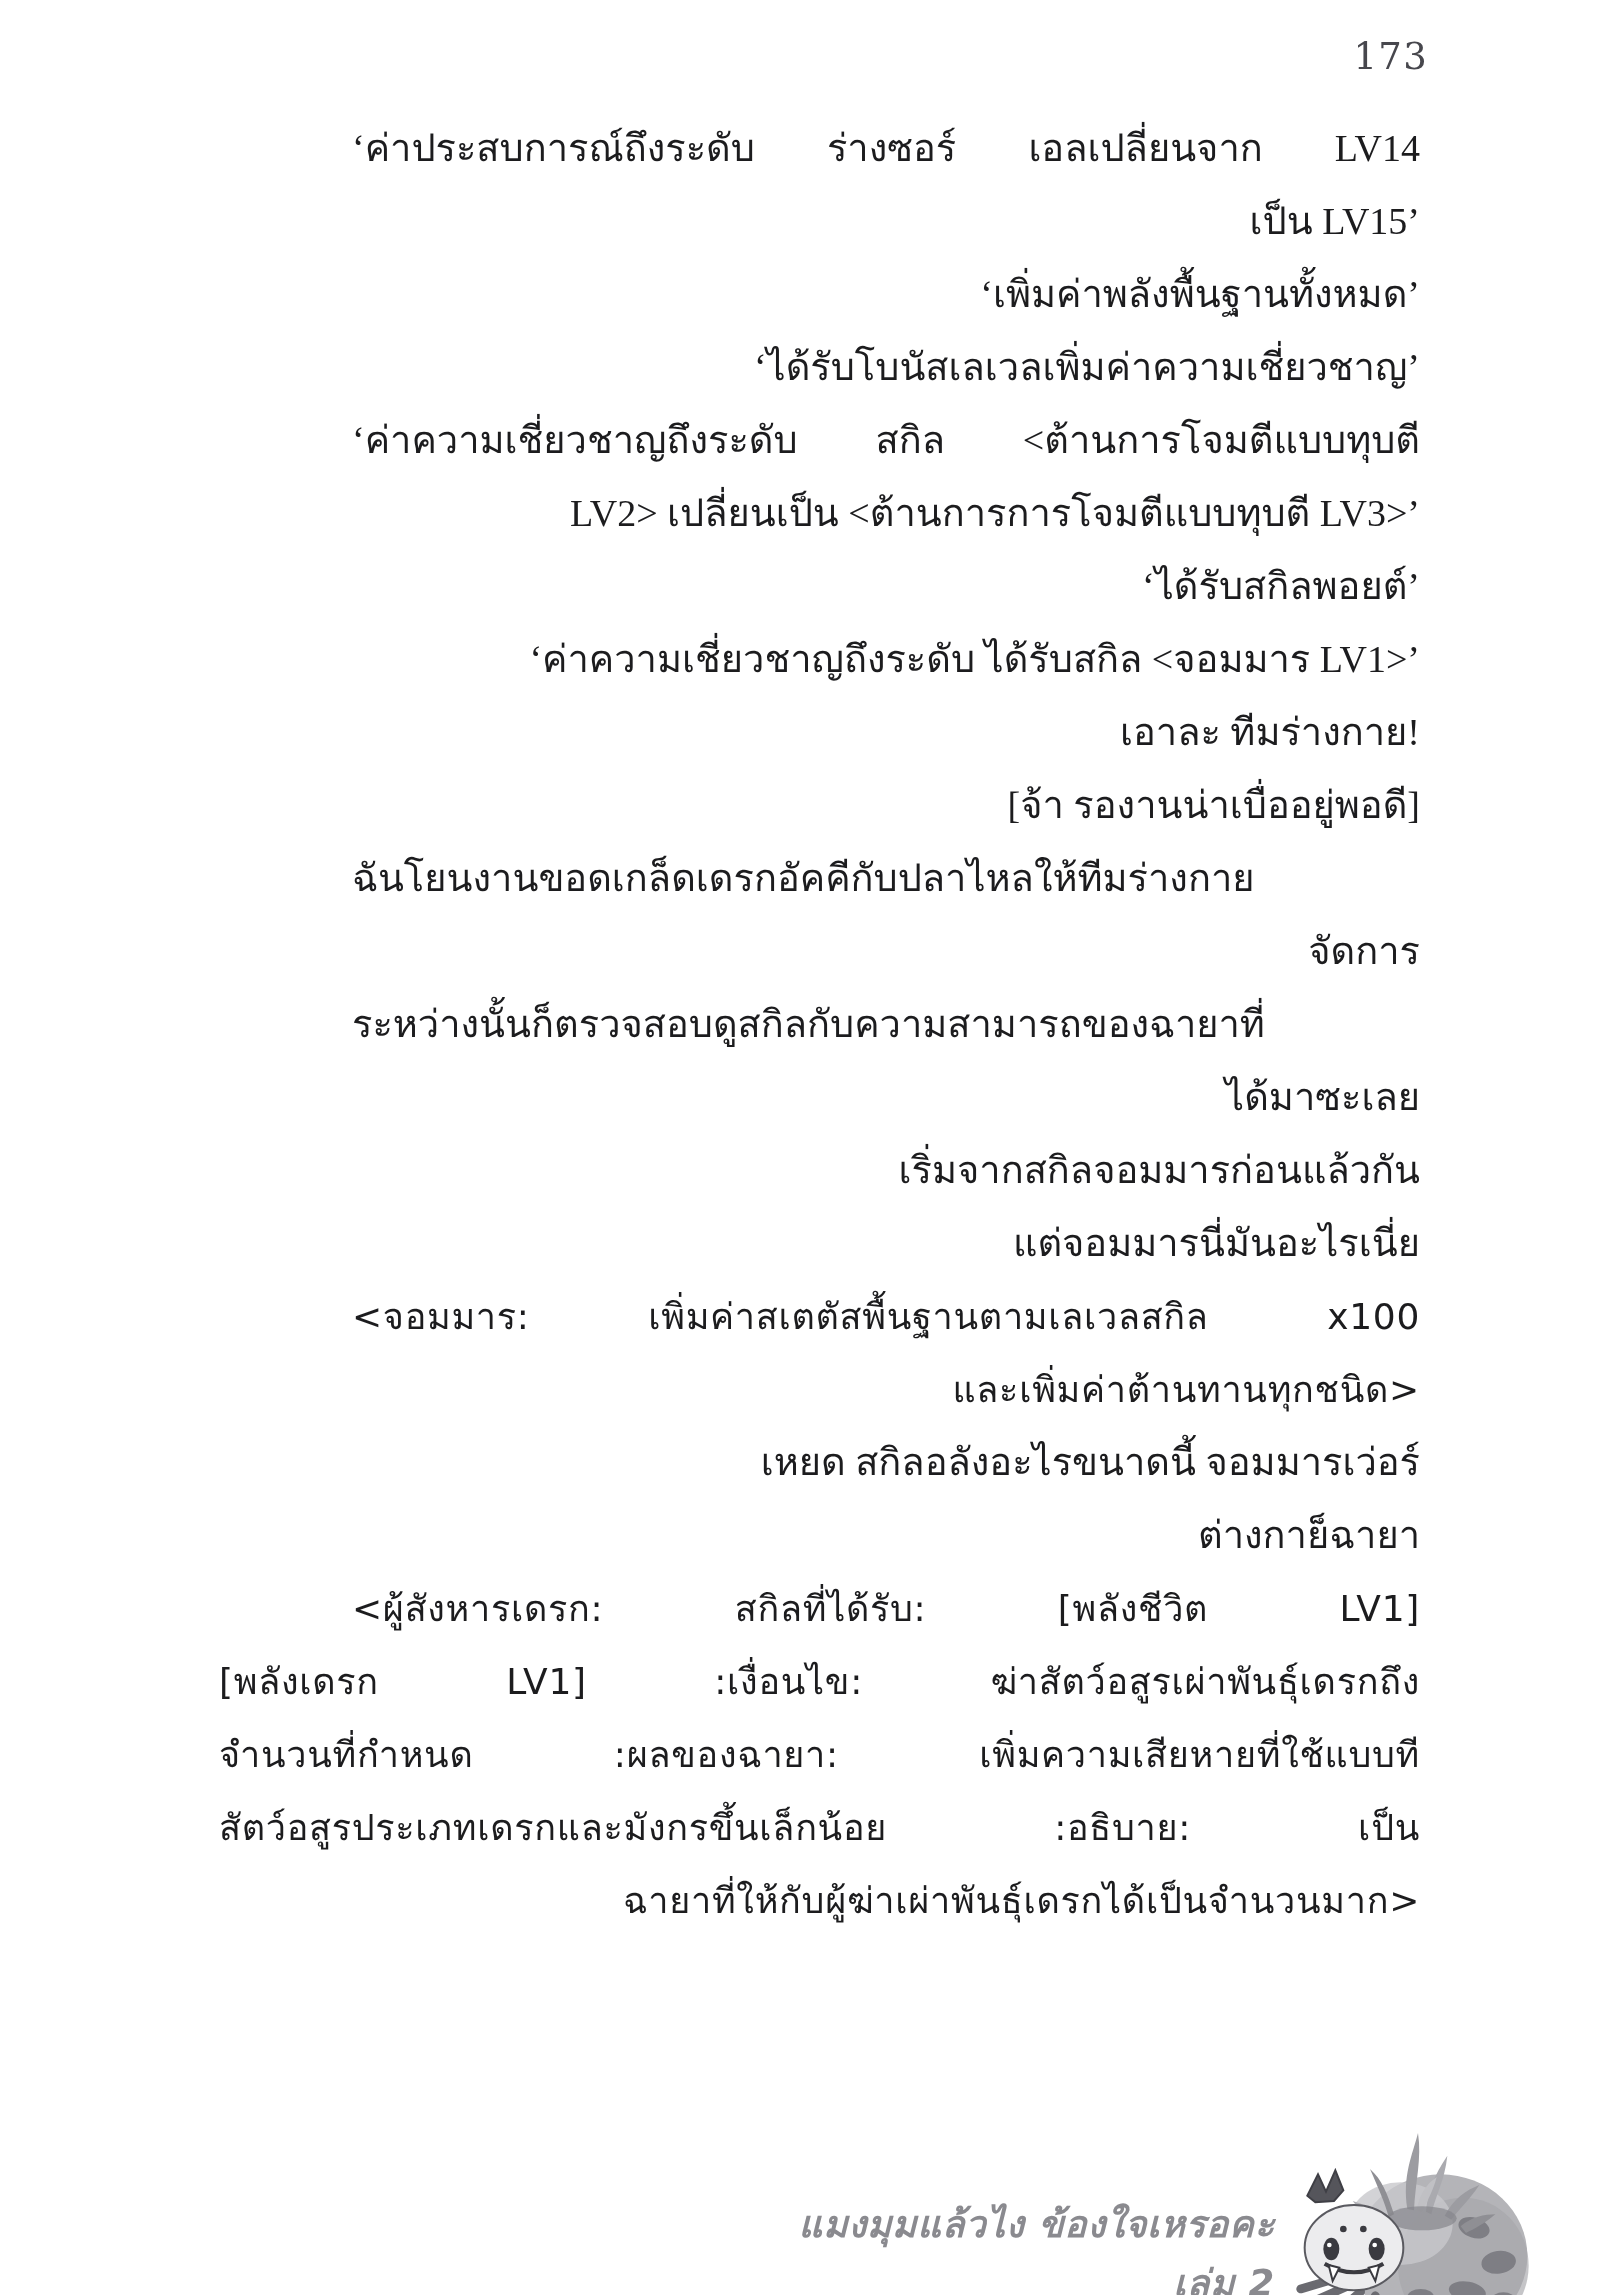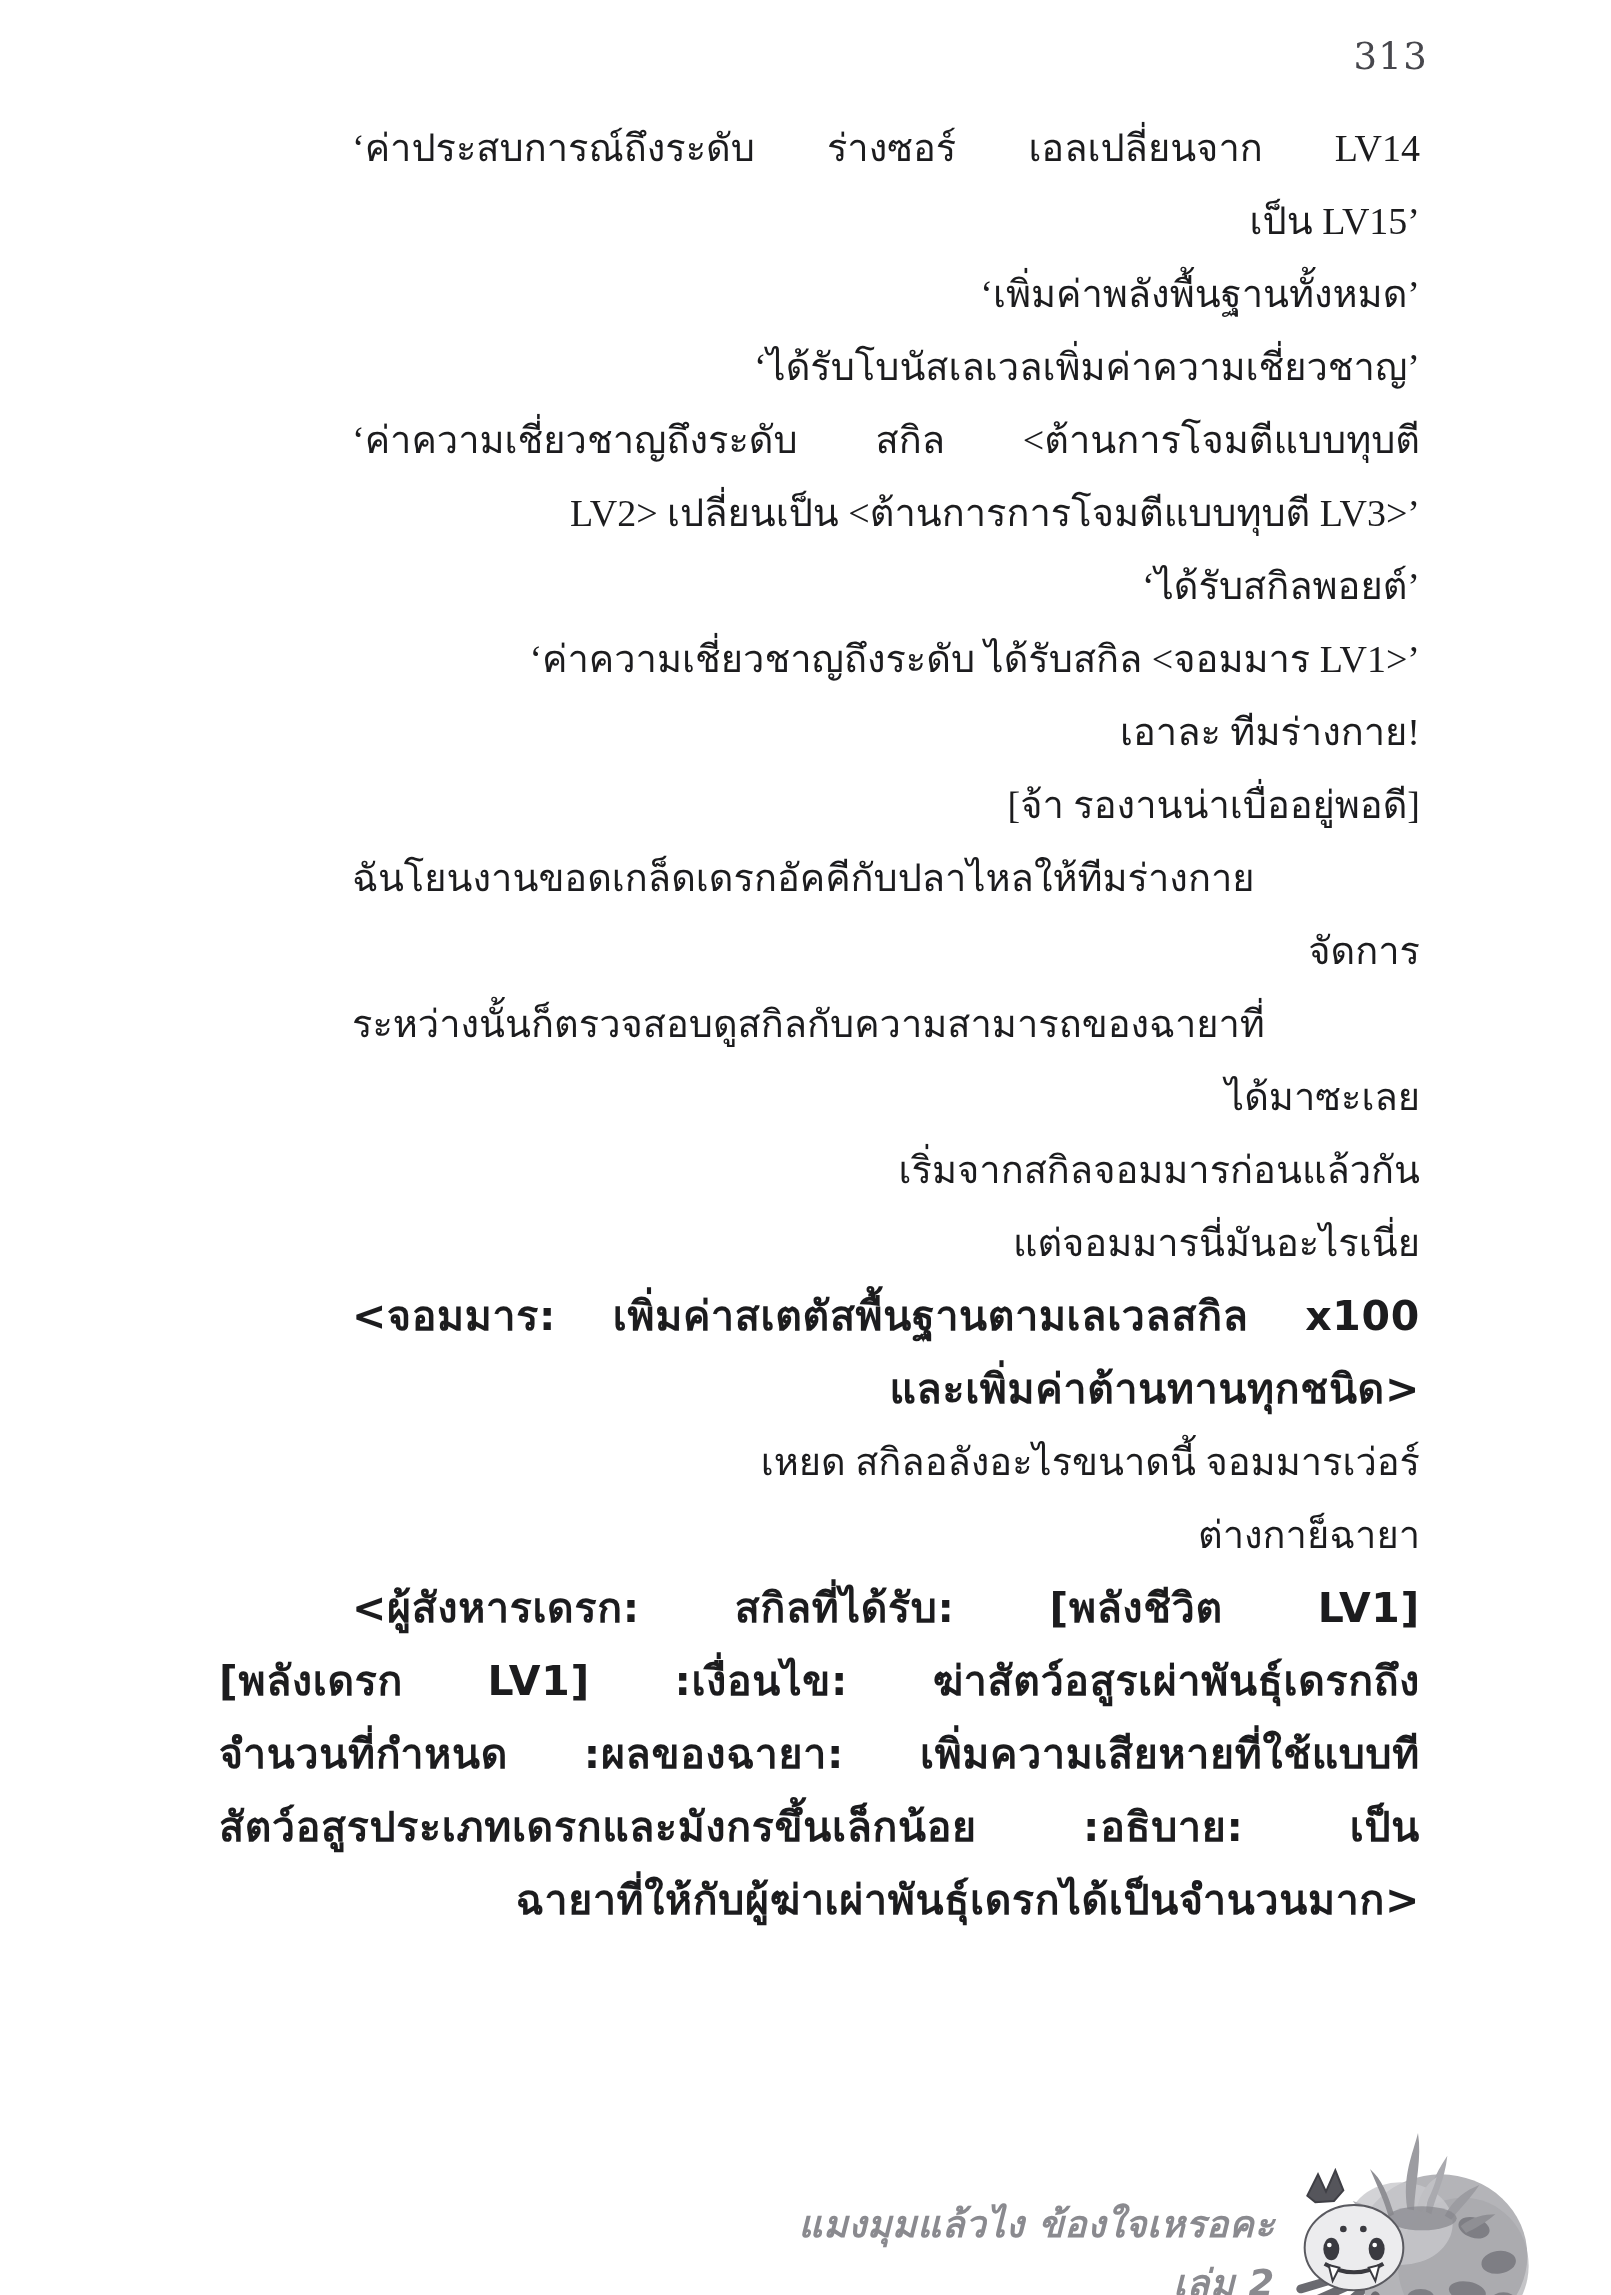--- a/index.html
+++ b/index.html
@@ -34,22 +34,22 @@
     white-space:normal;
     text-align:right;
   }
   .line.indent{ text-indent:133px; }
   .line.justify{
     text-align:justify;
     text-align-last:justify;
   }
   .line.bold{
     font-family:"DejaVu Sans","Liberation Sans",sans-serif;
-    font-weight:700;
-    font-size:41px;
+    font-weight:400;
+    font-size:36px;
     letter-spacing:0.7px;
   }
   .footer-title{
     position:absolute;
     left:734px;
     top:2194px;
     width:541px;
     text-align:right;
     font-size:37px;
     font-weight:700;
@@ -64,21 +64,21 @@
     top:2129px;
     width:234px;
     height:200px; 
   }
 </style>
 </head>
 <body>
 
 <div class="page">
 
-  <div class="page-number">313</div>
+  <div class="page-number">173</div>
 
   <div class="body-text">
 
   <div class="line indent justify">‘ค่าประสบการณ์ถึงระดับ ร่างซอร์ เอลเปลี่ยนจาก LV14</div>
       <div class="line">เป็น LV15’</div>
       <div class="line indent">‘เพิ่มค่าพลังพื้นฐานทั้งหมด’</div>
       <div class="line indent">‘ได้รับโบนัสเลเวลเพิ่มค่าความเชี่ยวชาญ’</div>
       <div class="line indent justify">‘ค่าความเชี่ยวชาญถึงระดับ สกิล &lt;ต้านการโจมตีแบบทุบตี</div>
       <div class="line">LV2&gt; เปลี่ยนเป็น &lt;ต้านการการโจมตีแบบทุบตี LV3&gt;’</div>
       <div class="line indent">‘ได้รับสกิลพอยต์’</div>

